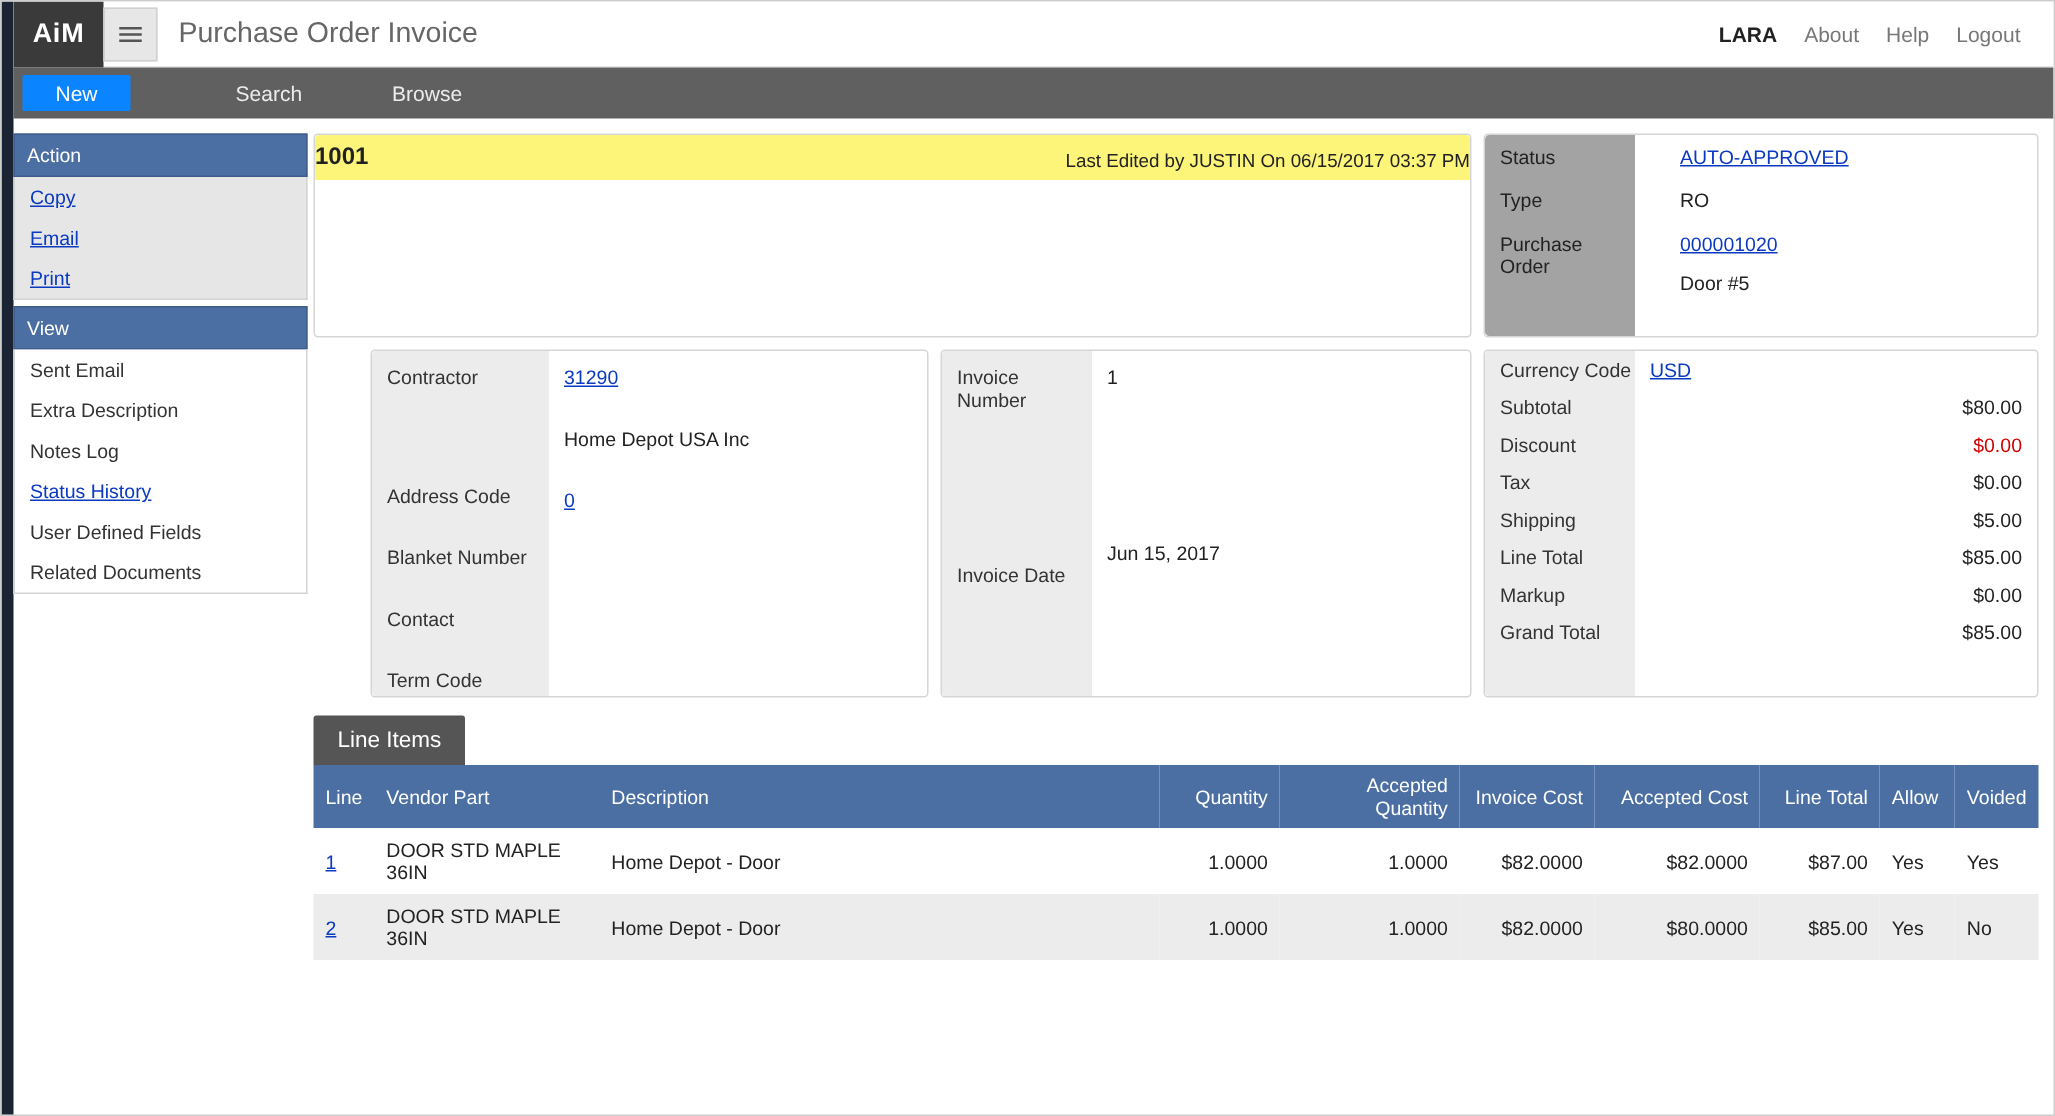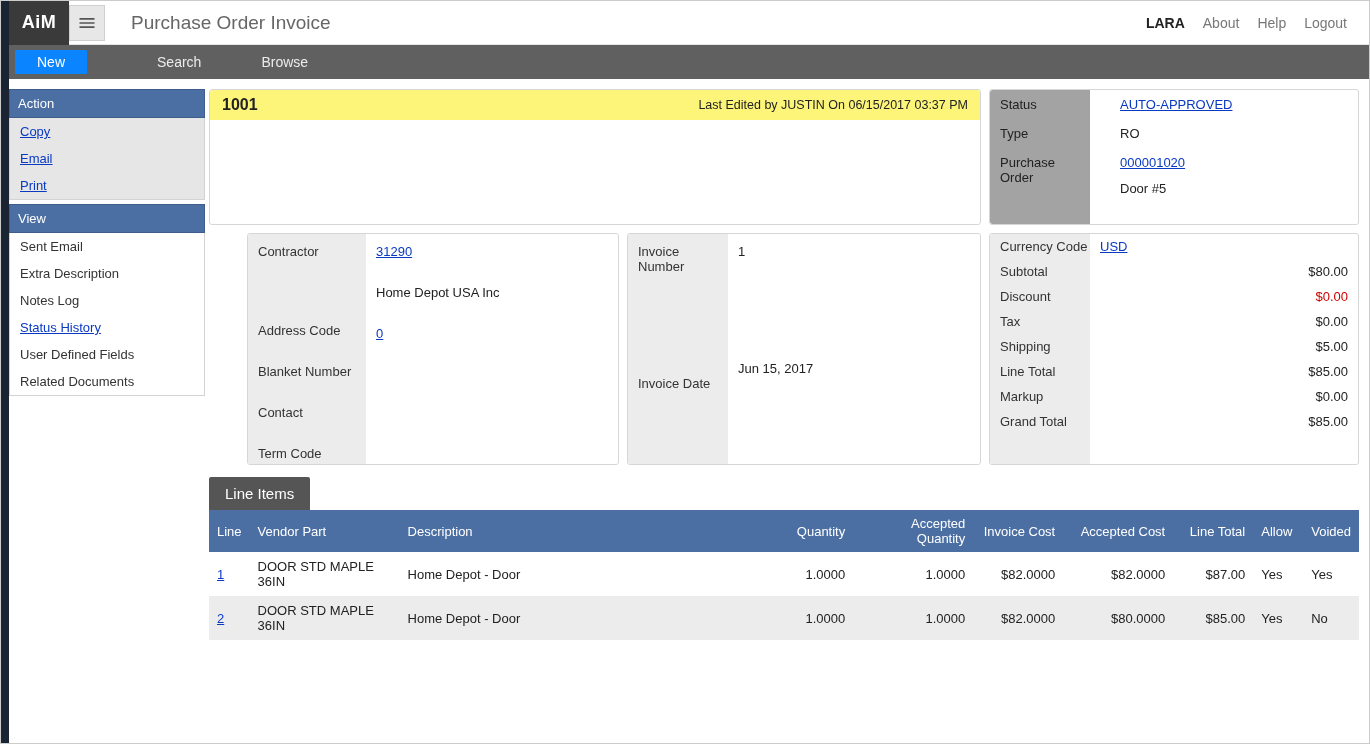--- a/index.html
+++ b/index.html
@@ -7,21 +7,21 @@
   body { width:1370px; height:744px; overflow:hidden; border:1px solid #ccc; position:relative; }
 
   
   .edge { position:absolute; left:0; top:0; width:8px; height:744px; background:#1b2433; }
 
   
   .topbar { position:absolute; left:8px; top:0; right:0; height:44px; background:#fff; display:flex; align-items:center; border-bottom:1px solid #e5e5e5; }
   .logo { width:60px; height:44px; background:#3a3a3a; color:#fff; font-weight:bold; font-size:18px; display:flex; align-items:center; justify-content:center; letter-spacing:0.5px;}
   .hamburger { width:36px; height:36px; margin-left:0px; background:#e7e7e7; display:flex; align-items:center; justify-content:center; border:1px solid #d0d0d0;}
   .hamburger svg { width:20px; height:20px; }
-  .pagetitle { margin-left:26px; font-size:19px; color:#666; }
+  .pagetitle { margin-left:14px; font-size:19px; color:#666; }
   .top-right { margin-left:auto; display:flex; gap:18px; padding-right:22px; font-size:14px; color:#777;}
   .top-right .user { color:#222; font-weight:bold; }
 
   
   .menubar { position:absolute; left:8px; top:44px; right:0; height:34px; background:#606060; display:flex; align-items:center; }
   .btn-new { background:#0a84ff; color:#fff; height:24px; line-height:24px; padding:0 22px; margin-left:6px; font-size:14px; border-radius:1px; }
   .menulink { color:#ececec; margin-left:70px; font-size:14px; }
   .menulink + .menulink { margin-left:60px; }
 
   
@@ -31,21 +31,21 @@
   .panel-body .item { padding:6px 10px; font-size:13px; color:#333; }
   .panel-body .link { color:#0a39c2; text-decoration:underline; cursor:pointer; }
   .panel-body.white { background:#fff; }
 
   
   .main { position:absolute; left:208px; top:88px; right:10px; }
 
   
   .card { border:1px solid #d6d6d6; border-radius:3px; background:#fff; }
   .topcard { height:136px; display:flex; flex-direction:column; }
-  .yellowbar { background:#fdf57a; display:flex; align-items:center; padding:6px 12px; border-top-left-radius:3px; border-top-right-radius:3px;}
+  .yellowbar { background:#fdf57a; display:flex; align-items:flex-end; padding:6px 0; border-top-left-radius:3px; border-top-right-radius:3px;}
   .yellowbar .num { font-weight:bold; font-size:16px;}
   .yellowbar .edited { margin-left:auto; font-size:12.5px; color:#222;}
 
   
   .statuscard { border:1px solid #d6d6d6; border-radius:3px; display:flex; }
   .statuscard .labels { width:100px; background:#a3a3a3; border-top-left-radius:3px; border-bottom-left-radius:3px;}
   .statuscard .vals { flex:1; background:#fff; border-top-right-radius:3px; border-bottom-right-radius:3px;margin-left:20px;}
   .kv-row { padding:7px 10px; font-size:13px; }
   .link { color:#0a39c2; text-decoration:underline; }
 

